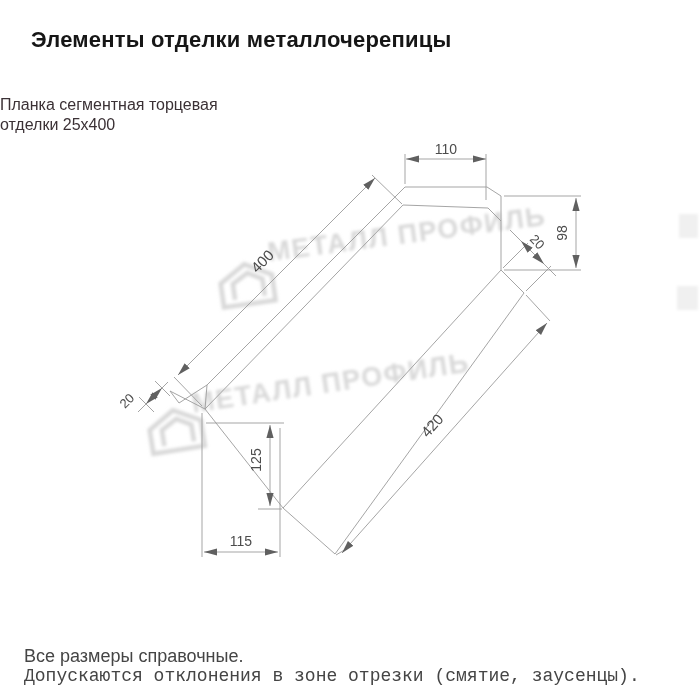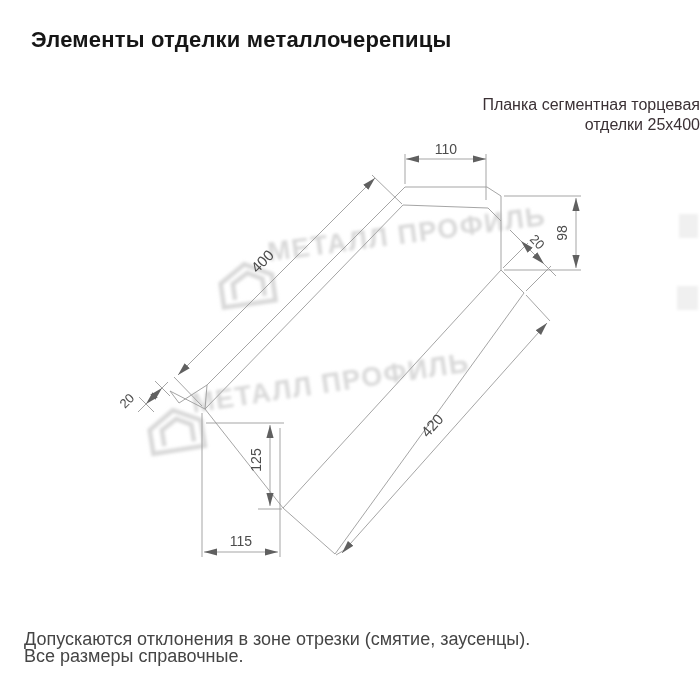--- a/index.html
+++ b/index.html
@@ -5,29 +5,29 @@
   html,body{margin:0;padding:0;}
   body{
     width:700px;height:700px;position:relative;background:#ffffff;
     font-family:"Liberation Sans", sans-serif;overflow:hidden;
   }
   .page-title{
     position:absolute;top:27px;left:0;width:700px;
     font-size:22px;font-weight:bold;color:#161616;letter-spacing:0.2px;padding-left:31px;
   }
   .subtitle{
-    position:absolute;top:95px;left:0;width:700px;text-align:right;
+    position:absolute;top:95px;left:0;width:700px;text-align:left;
     font-size:16px;color:#3b3135;line-height:20px;
   }
   .drawing-svg{position:absolute;left:0;top:0;}
   .footer{
     position:absolute;left:24px;font-size:18px;color:#454545;
   }
   .footer.l1{top:646px;}
-  .footer.l2{top:629px;}
+  .footer.l2{top:666px;font-family:Liberation Mono, monospace;}
   .thin{stroke-width:0.9;fill:none;}
   .wm-text{font-weight:bold;font-size:27px;letter-spacing:1.5px;}
   .dim-label{font-size:14px;}
   .dim-label.big{font-size:15px;}
   .dim-label.small{font-size:13px;}
 </style>
 </head>
 <body>
 
 <div class="page-title">Элементы отделки металлочерепицы</div>

